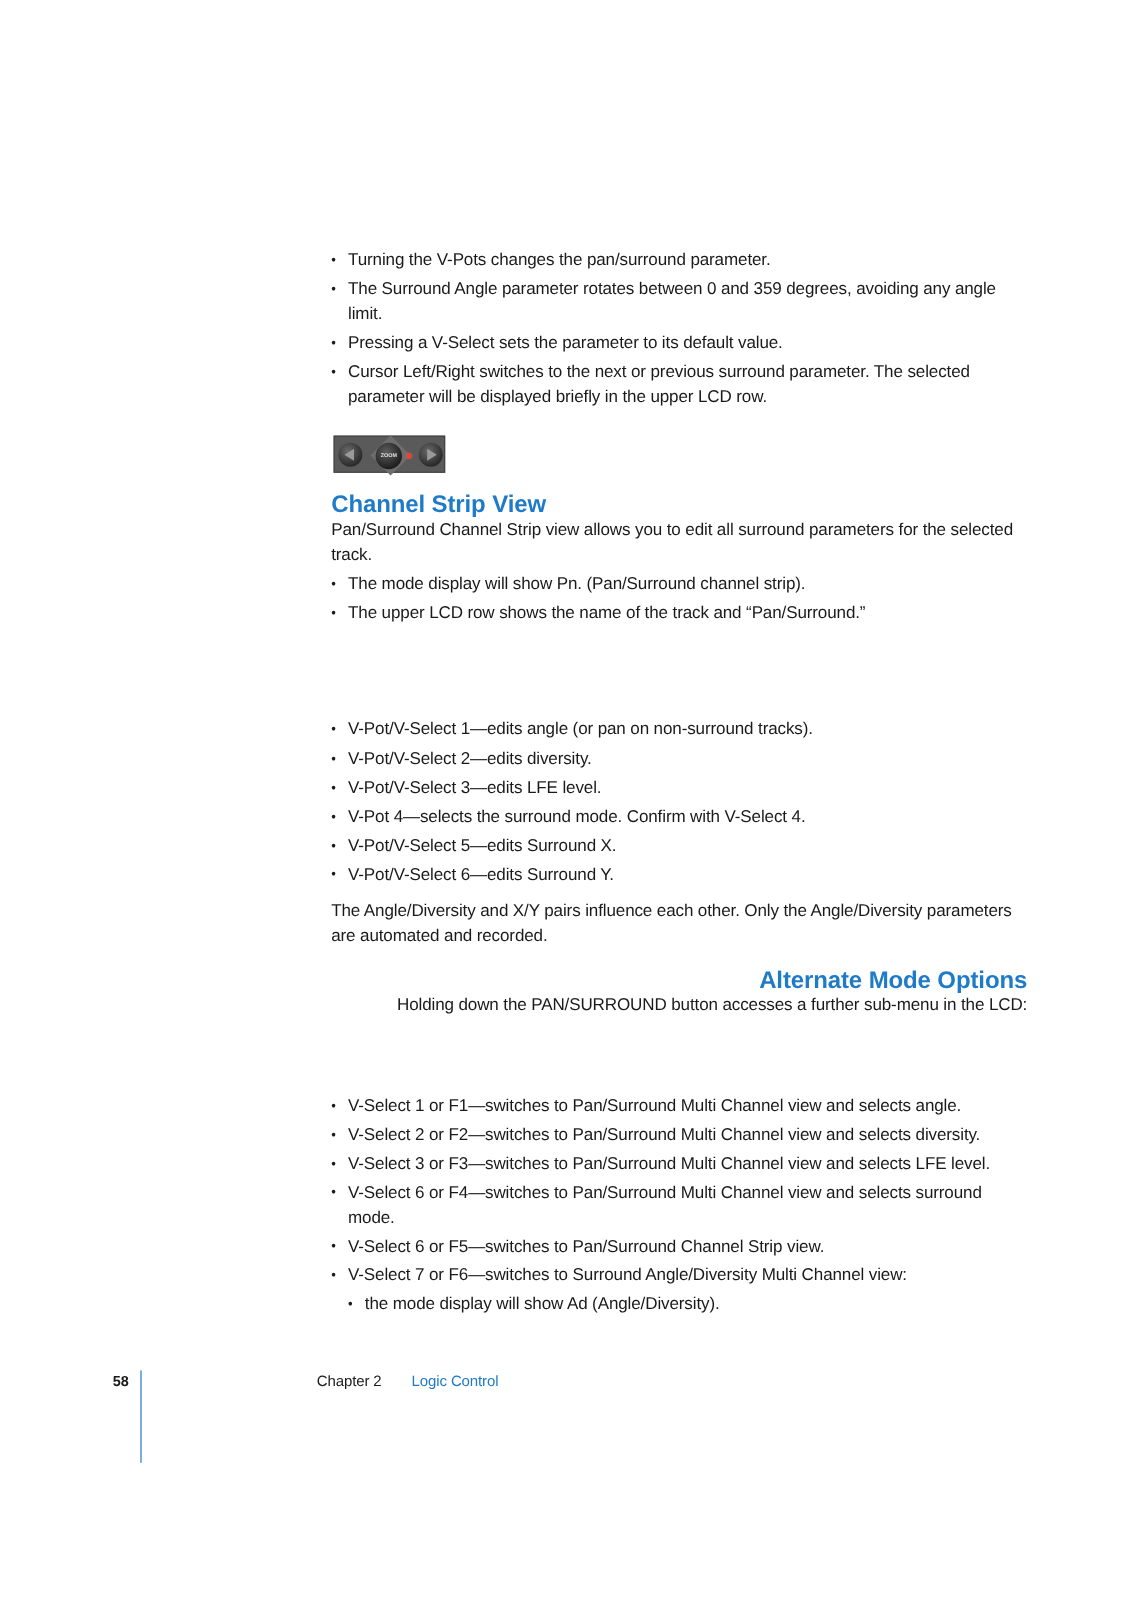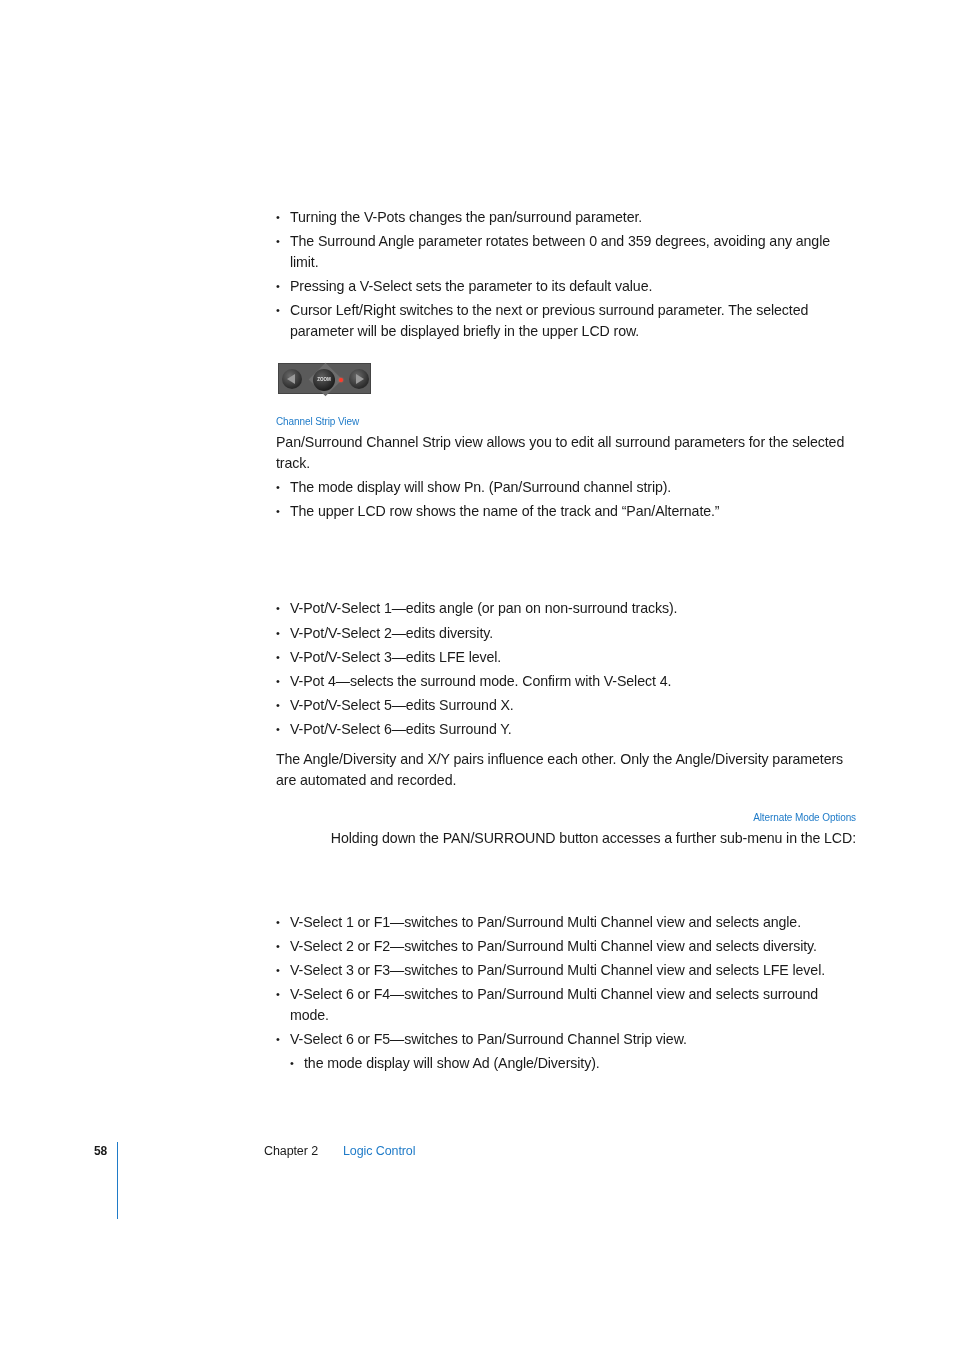--- a/index.html
+++ b/index.html
@@ -22,22 +22,22 @@
     ul.bullets li::before {
       content: "\2022";
       position: absolute;
       left: 0;
       top: 0;
       font-size: 11px;
     }
     ul.sub { margin-left: 14px; }
     .heading {
       color: #1f7bc8;
-      font-weight: normal;
-      font-size: 10px;
+      font-weight: bold;
+      font-size: 20px;
       line-height: 21px;
     }
     p.body { margin: 0; }
 
     
     .nav-graphic {
       position: absolute;
       left: 278px; top: 363px;
       width: 93px; height: 31px;
       background: #5a5a5a;
@@ -134,21 +134,21 @@
   <div class="btn right">
       <span class="arrow"></span>
     </div>
 </div>
 
 <div class="block" style="top:411px;">
   <div class="heading">Channel Strip View</div>
   <p class="body" style="margin-bottom:3px;">Pan/Surround Channel Strip view allows you to edit all surround parameters for the selected track.</p>
   <ul class="bullets">
     <li>The mode display will show Pn. (Pan/Surround channel strip).</li>
-    <li>The upper LCD row shows the name of the track and “Pan/Alternate.”</li>
+    <li>The upper LCD row shows the name of the track and “Pan/Surround.”</li>
   </ul>
 </div>
 
 <div class="block" style="top:598px;">
   <ul class="bullets">
     <li style="margin-bottom:4px;">V-Pot/V-Select 1—edits angle (or pan on non-surround tracks).</li>
     <li>V-Pot/V-Select 2—edits diversity.</li>
     <li>V-Pot/V-Select 3—edits LFE level.</li>
     <li>V-Pot 4—selects the surround mode. Confirm with V-Select 4.</li>
     <li>V-Pot/V-Select 5—edits Surround X.</li>
@@ -162,20 +162,21 @@
   <p class="body">Holding down the PAN/SURROUND button accesses a further sub-menu in the LCD:</p>
 </div>
 
 <div class="block" style="top:912px; width:590px;">
   <ul class="bullets">
     <li>V-Select 1 or F1—switches to Pan/Surround Multi Channel view and selects angle.</li>
     <li>V-Select 2 or F2—switches to Pan/Surround Multi Channel view and selects diversity.</li>
     <li>V-Select 3 or F3—switches to Pan/Surround Multi Channel view and selects LFE level.</li>
     <li style="padding-right:14px;">V-Select 6 or F4—switches to Pan/Surround Multi Channel view and selects surround mode.</li>
     <li>V-Select 6 or F5—switches to Pan/Surround Channel Strip view.</li>
+    <li>V-Select 7 or F6—switches to Surround Angle/Diversity Multi Channel view:</li>
   </ul>
   <ul class="bullets sub">
     <li>the mode display will show Ad (Angle/Diversity).</li>
   </ul>
 </div>
 
 <div class="page-number">58</div>
 <div class="footer-rule"></div>
 <div class="footer-chapter">
   <span class="chap">Chapter 2</span><span class="title">Logic Control</span>

